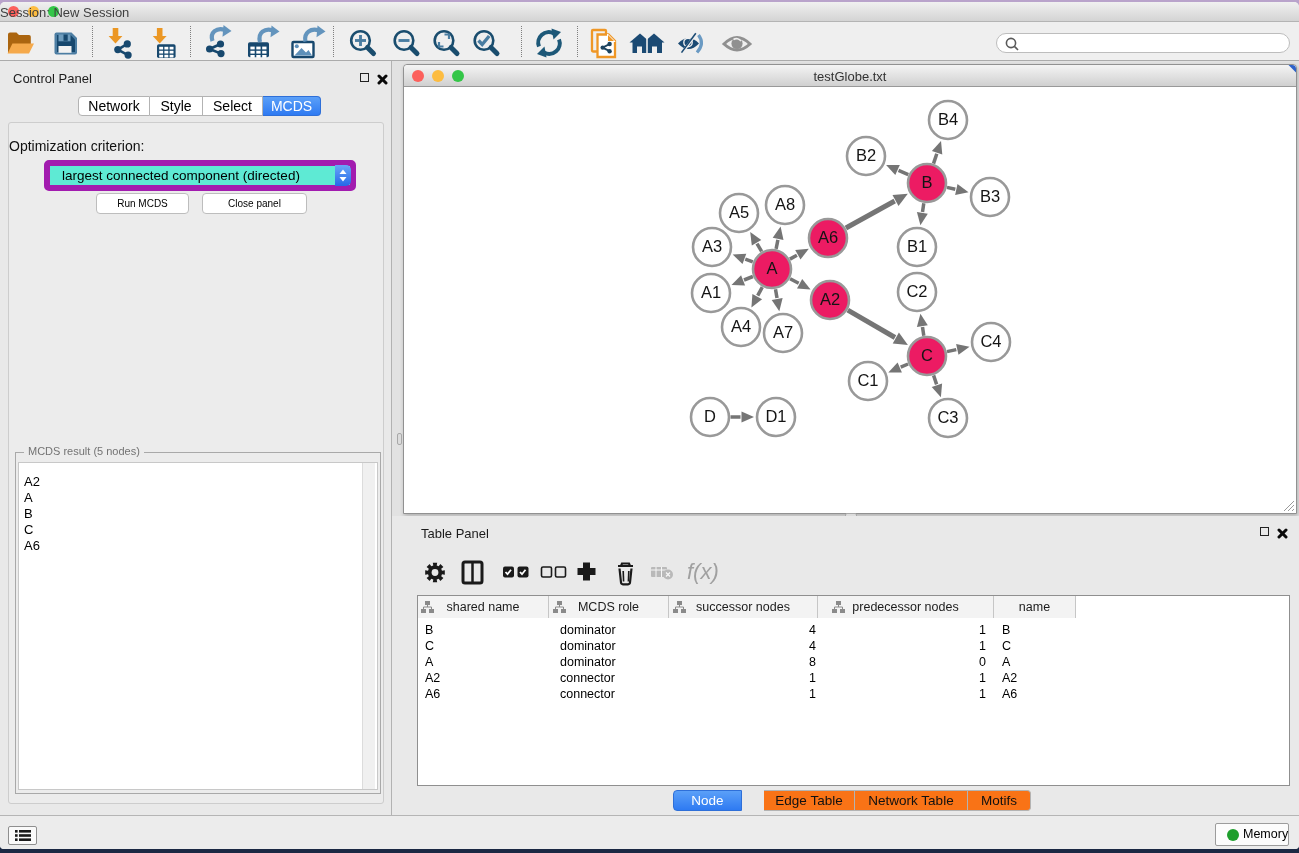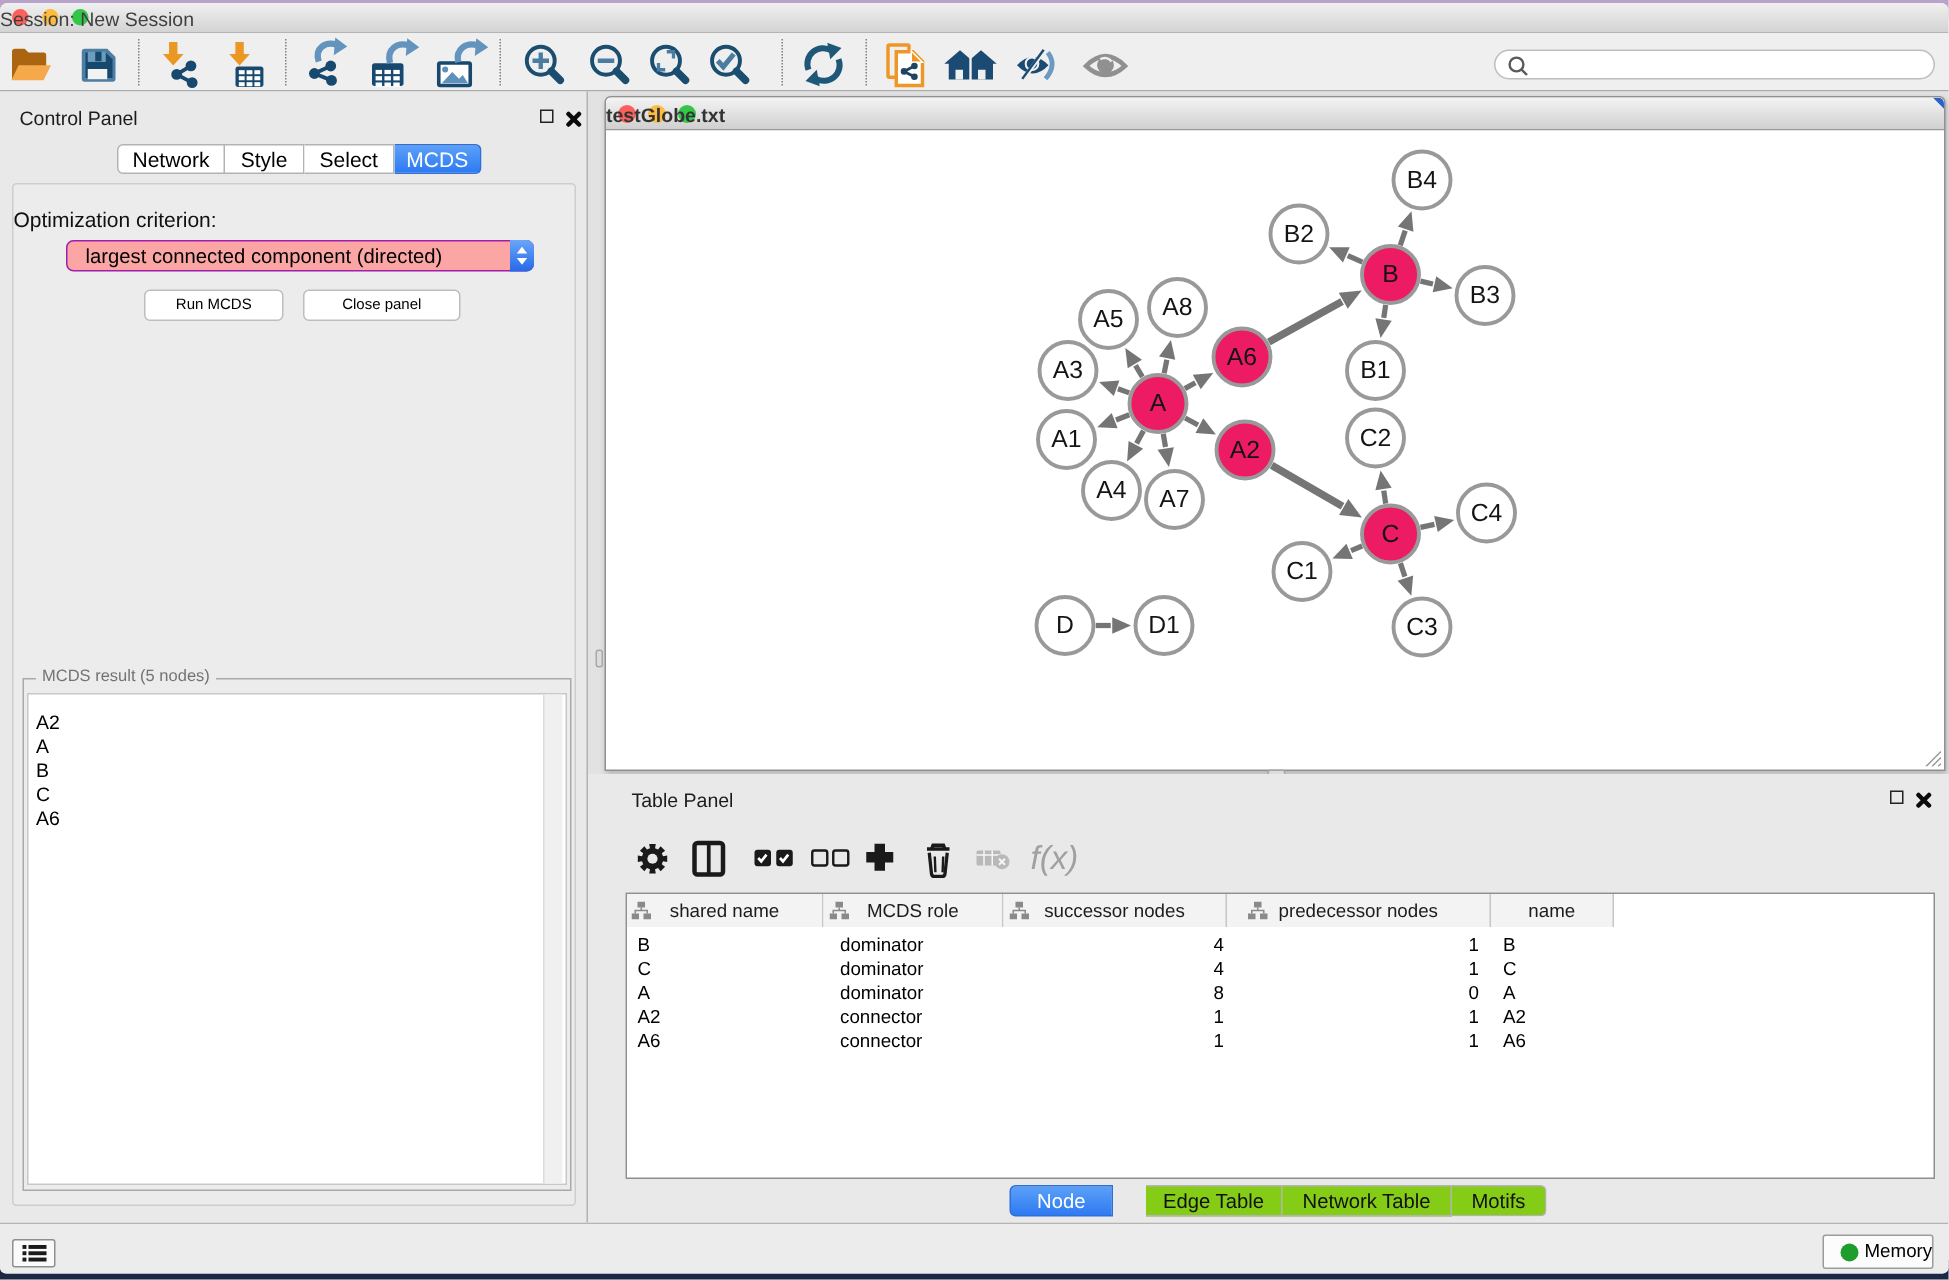--- a/index.html
+++ b/index.html
@@ -20,21 +20,21 @@
 #innerp{position:absolute;left:8px;top:61px;width:376px;height:682px;background:#ececec;border:1px solid #cdcdcd;border-radius:3px}
 #gbox{position:absolute;left:6px;top:329px;width:366px;height:342px;border:1px solid #a9a9a9}
 #glist{position:absolute;left:2px;top:9px;width:360px;height:328px;background:#fff;border:1px solid #c8c8c8}
 .li{position:absolute;left:5px;font-size:13px;color:#000}
 #netwin{position:absolute;left:403px;top:64px;width:894px;height:450px;background:#fff;border:1px solid #919191;border-radius:4px 4px 0 0;box-shadow:1px 2px 4px rgba(0,0,0,.22)}
 #nettitle{position:absolute;left:0;top:0;width:892px;height:22px;background:linear-gradient(#f4f4f4,#d0d0d0);border-bottom:1px solid #999;border-radius:4px 4px 0 0;overflow:hidden}
 #tpanel{position:absolute;left:392px;top:516px;width:907px;height:299px;background:#e9e9e9}
 #ttable{position:absolute;left:25px;top:79px;width:873px;height:191px;background:#fff;border:1px solid #8f8f8f}
 .th{position:absolute;top:0;height:22px;background:#f3f3f3;border-right:1px solid #c6c6c6;font-size:12.5px;color:#1c1c1c;text-align:center;line-height:22px}
 .td{position:absolute;font-size:12.5px;color:#000;height:16px;line-height:16px}
-.btab{position:absolute;top:0;height:21px;background:#84cc16;border:1px solid #b3b3b3;border-left:none;font-size:13.5px;color:#111;text-align:center;line-height:20px}
+.btab{position:absolute;top:0;height:21px;background:#f97316;border:1px solid #b3b3b3;border-left:none;font-size:13.5px;color:#111;text-align:center;line-height:20px}
 #statusbar{position:absolute;left:0;top:815px;width:1299px;height:34px;background:#ececec;border-top:1px solid #b5b5b5;border-radius:0 0 4px 4px}
 text{font-family:"Liberation Sans",sans-serif}
 </style></head><body>
 <div id="bgtop"></div>
 <div id="bgbot"></div>
 <div id="win"></div>
 <div id="titlebar">
  <div class="tl" style="left:8px;background:#fc605c"></div>
  <div class="tl" style="left:28px;background:#fdbc40"></div>
  <div class="tl" style="left:48px;background:#34c648"></div>
@@ -199,21 +199,21 @@
         <line x1="2" y1="2" x2="9" y2="9"></line>
         <line x1="9" y1="2" x2="2" y2="9"></line>
       </g>
     </svg>
  <div class="tab" style="left:78px;width:72px;top:35px;border-left:1px solid #b3b3b3;border-radius:4px 0 0 4px">Network</div>
  <div class="tab" style="left:150px;width:53px;top:35px">Style</div>
  <div class="tab" style="left:203px;width:60px;top:35px">Select</div>
  <div class="tab" style="left:263px;width:58px;top:35px;background:linear-gradient(#5ba0f8,#2e7af2);color:#fff;border-color:#2e6fd8;border-radius:0 4px 4px 0">MCDS</div>
  <div id="innerp">
   <div class="a" style="left:0;top:15px;width:374px;text-align:left;font-size:14px;color:#111">Optimization criterion:</div>
-  <div class="a" style="left:35px;top:37px;width:312px;height:21px;background:#fca5a5;border:1px solid #a21caf;border-radius:5px">
+  <div class="a" style="left:35px;top:37px;width:312px;height:31px;background:#5eead4;border:6px solid #a21caf;border-radius:5px">
     <div class="a" style="left:12px;top:0;font-size:13.5px;line-height:19px;color:#000">largest connected component (directed)</div>
     <div class="a" style="right:-1px;top:-1px;width:16px;height:21px;background:linear-gradient(#6aa6f8,#2668e8);border-radius:0 5px 5px 0">
       <svg width="16" height="21">
             <polygon points="8,4.5 11.5,9 4.5,9" fill="#fff"></polygon>
             <polygon points="8,16.5 11.5,12 4.5,12" fill="#fff"></polygon>
           </svg>
     </div>
   </div>
   <div class="btn" style="left:87px;top:70px;width:93px;height:21px;line-height:20px">Run MCDS</div>
   <div class="btn" style="left:193px;top:70px;width:105px;height:21px;line-height:20px">Close panel</div>
@@ -229,21 +229,21 @@
    </div>
   </div>
  </div>
 </div>
 <div id="desk"></div>
 <div id="netwin">
  <div id="nettitle">
   <div class="tl" style="left:7.5px;top:5px;width:12px;height:12px;background:#fc605c"></div>
   <div class="tl" style="left:27.5px;top:5px;width:12px;height:12px;background:#fdbc40"></div>
   <div class="tl" style="left:47.5px;top:5px;width:12px;height:12px;background:#34c648"></div>
-  <div class="a" style="left:0;top:4px;width:892px;text-align:left;font-size:13px;font-weight:bold;color:#333">testGlobe.txt</div>
+  <div class="a" style="left:0;top:4px;width:892px;text-align:center;font-size:13px;font-weight:normal;color:#333">testGlobe.txt</div>
   <svg class="a" style="right:0;top:0" width="8" height="8">
         <polygon points="0.5,0 8,0 8,7.5" fill="#2e62c9"></polygon>
       </svg>
  </div>
  <svg class="a" style="right:2px;bottom:2px" width="12" height="12">
       <g stroke="#9a9a9a" stroke-width="1">
         <line x1="2" y1="12" x2="12" y2="2"></line>
         <line x1="6" y1="12" x2="12" y2="6"></line>
         <line x1="10" y1="12" x2="12" y2="10"></line>
       </g>

